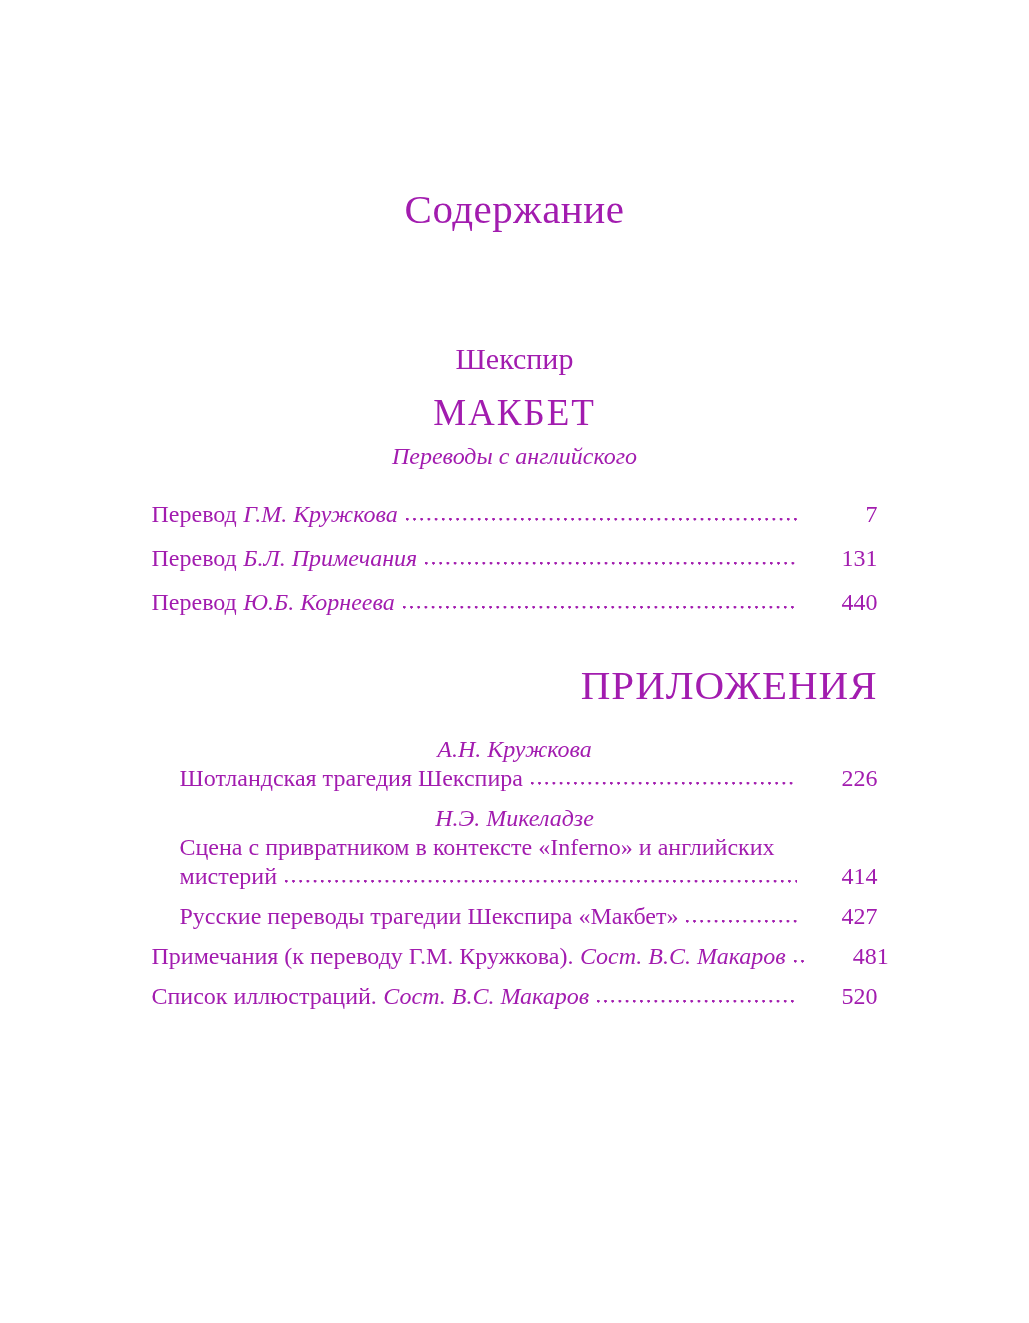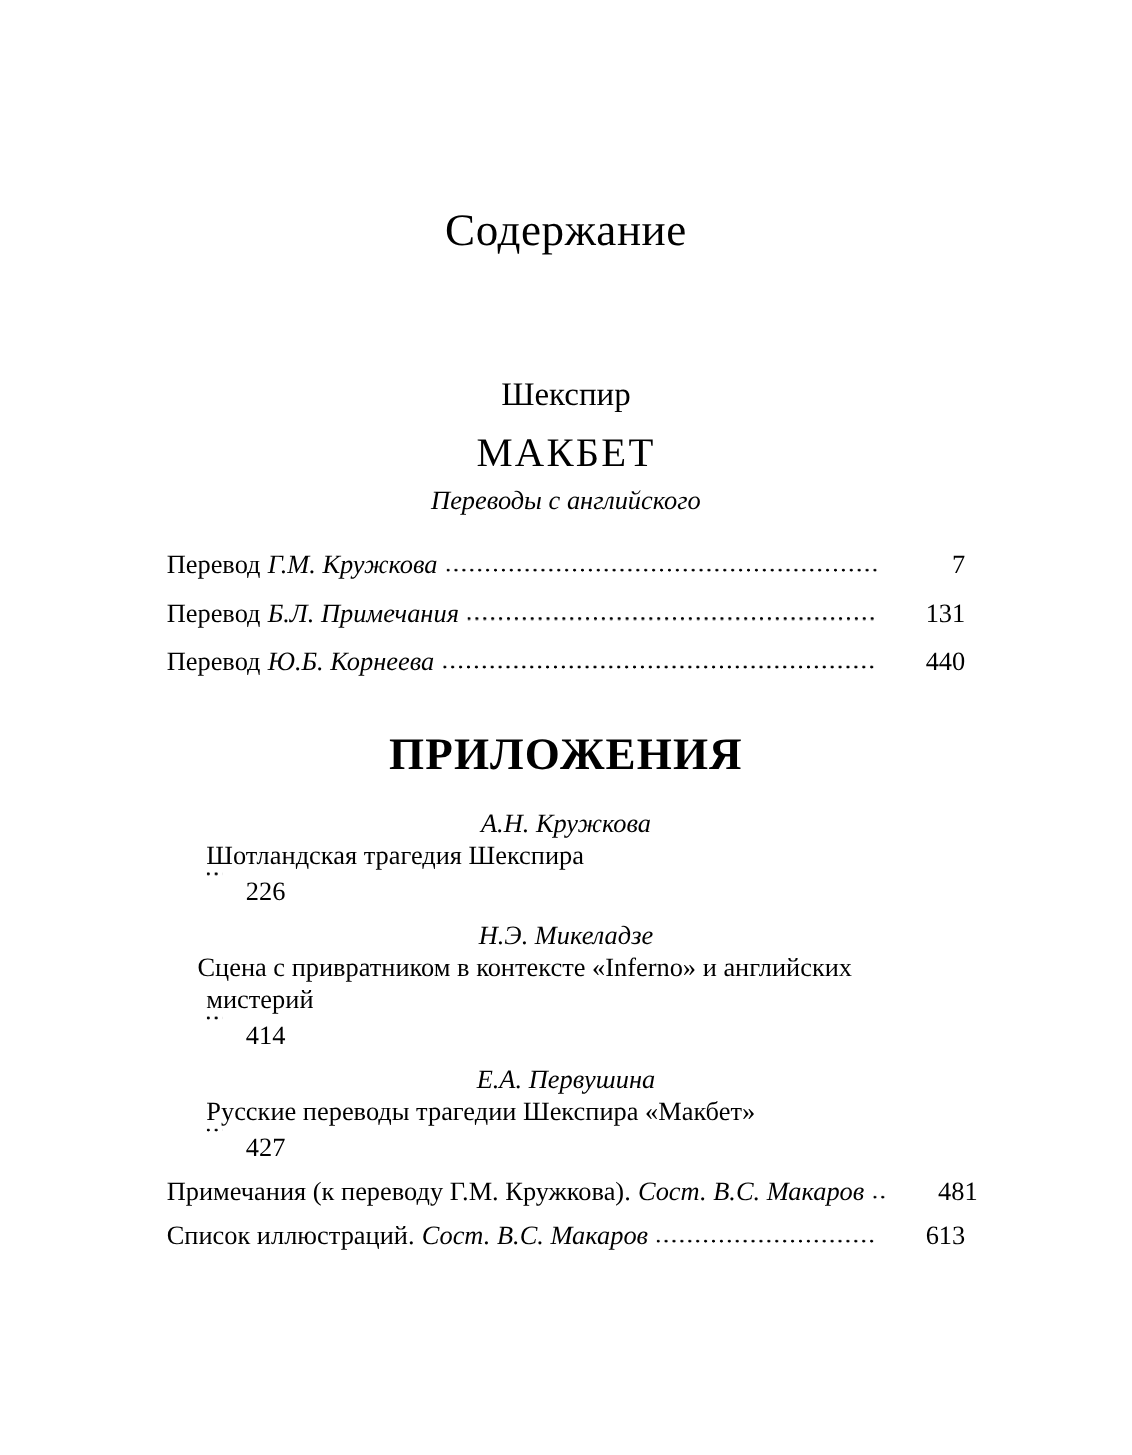--- a/index.html
+++ b/index.html
@@ -10,21 +10,21 @@
   body {
     width: 1029px;
     height: 1323px;
     overflow: hidden;
   }
   .page {
     width: 726px;
     margin: 0 auto;
     padding-top: 186px;
     font-family: "Liberation Serif", "DejaVu Serif", serif;
-    color: #000000;
+    color: #a21caf;
   }
   .contents-title {
     margin: 0;
     font-weight: 400;
     font-size: 41px;
     line-height: 47px;
     text-align: center;
     letter-spacing: 0.5px;
   }
   .work {
@@ -70,34 +70,34 @@
     background-repeat: repeat-x;
     background-position: left top;
   }
   .pagenum {
     flex: 0 0 auto;
     width: 72px;
     text-align: right;
   }
   .appendix-heading {
     margin: 44px 0 0 0;
-    font-weight: 700;
+    font-weight: 400;
     font-size: 41px;
     line-height: 46px;
-    text-align: center;
+    text-align: right;
     letter-spacing: 1px;
   }
   .toc-appendix { margin-top: 27px; }
   .toc-appendix .toc-row,
   .toc-appendix .app-line,
   .toc-appendix .entry-author {
     line-height: 29px;
   }
   .app-entry + .app-entry { margin-top: 11px; }
-  .indented { padding-left: 28px; flex-direction: column; }
+  .indented { padding-left: 28px; }
 </style>
 </head>
 <body>
 
 <main class="page">
 
   <h1 class="contents-title">Содержание</h1>
 
   <section class="work">
     <div class="work-author">
@@ -149,21 +149,20 @@
       <div class="entry-author it">Н.Э. Микеладзе</div>
       <div class="app-line indented">Сцена с привратником в контексте «Inferno» и английских</div>
       <div class="toc-row indented">
         <span>мистерий</span>
         <span class="leader"></span>
         <span class="pagenum">414</span>
       </div>
     </div>
 
     <div class="app-entry">
-      <div class="entry-author it">Е.А. Первушина</div>
       <div class="toc-row indented">
         <span>Русские переводы трагедии Шекспира «Макбет»</span>
         <span class="leader"></span>
         <span class="pagenum">427</span>
       </div>
     </div>
 
     <div class="app-entry">
       <div class="toc-row">
         <span class="prefix">Примечания (к переводу Г.М. Кружкова).</span>
@@ -171,19 +170,19 @@
         <span class="leader"></span>
         <span class="pagenum">481</span>
       </div>
     </div>
 
     <div class="app-entry">
       <div class="toc-row">
         <span class="prefix">Список иллюстраций.</span>
         <span class="it">Сост. В.С. Макаров</span>
         <span class="leader"></span>
-        <span class="pagenum">613</span>
+        <span class="pagenum">520</span>
       </div>
     </div>
 
   </section>
 
 </main>
 
 </body></html>

